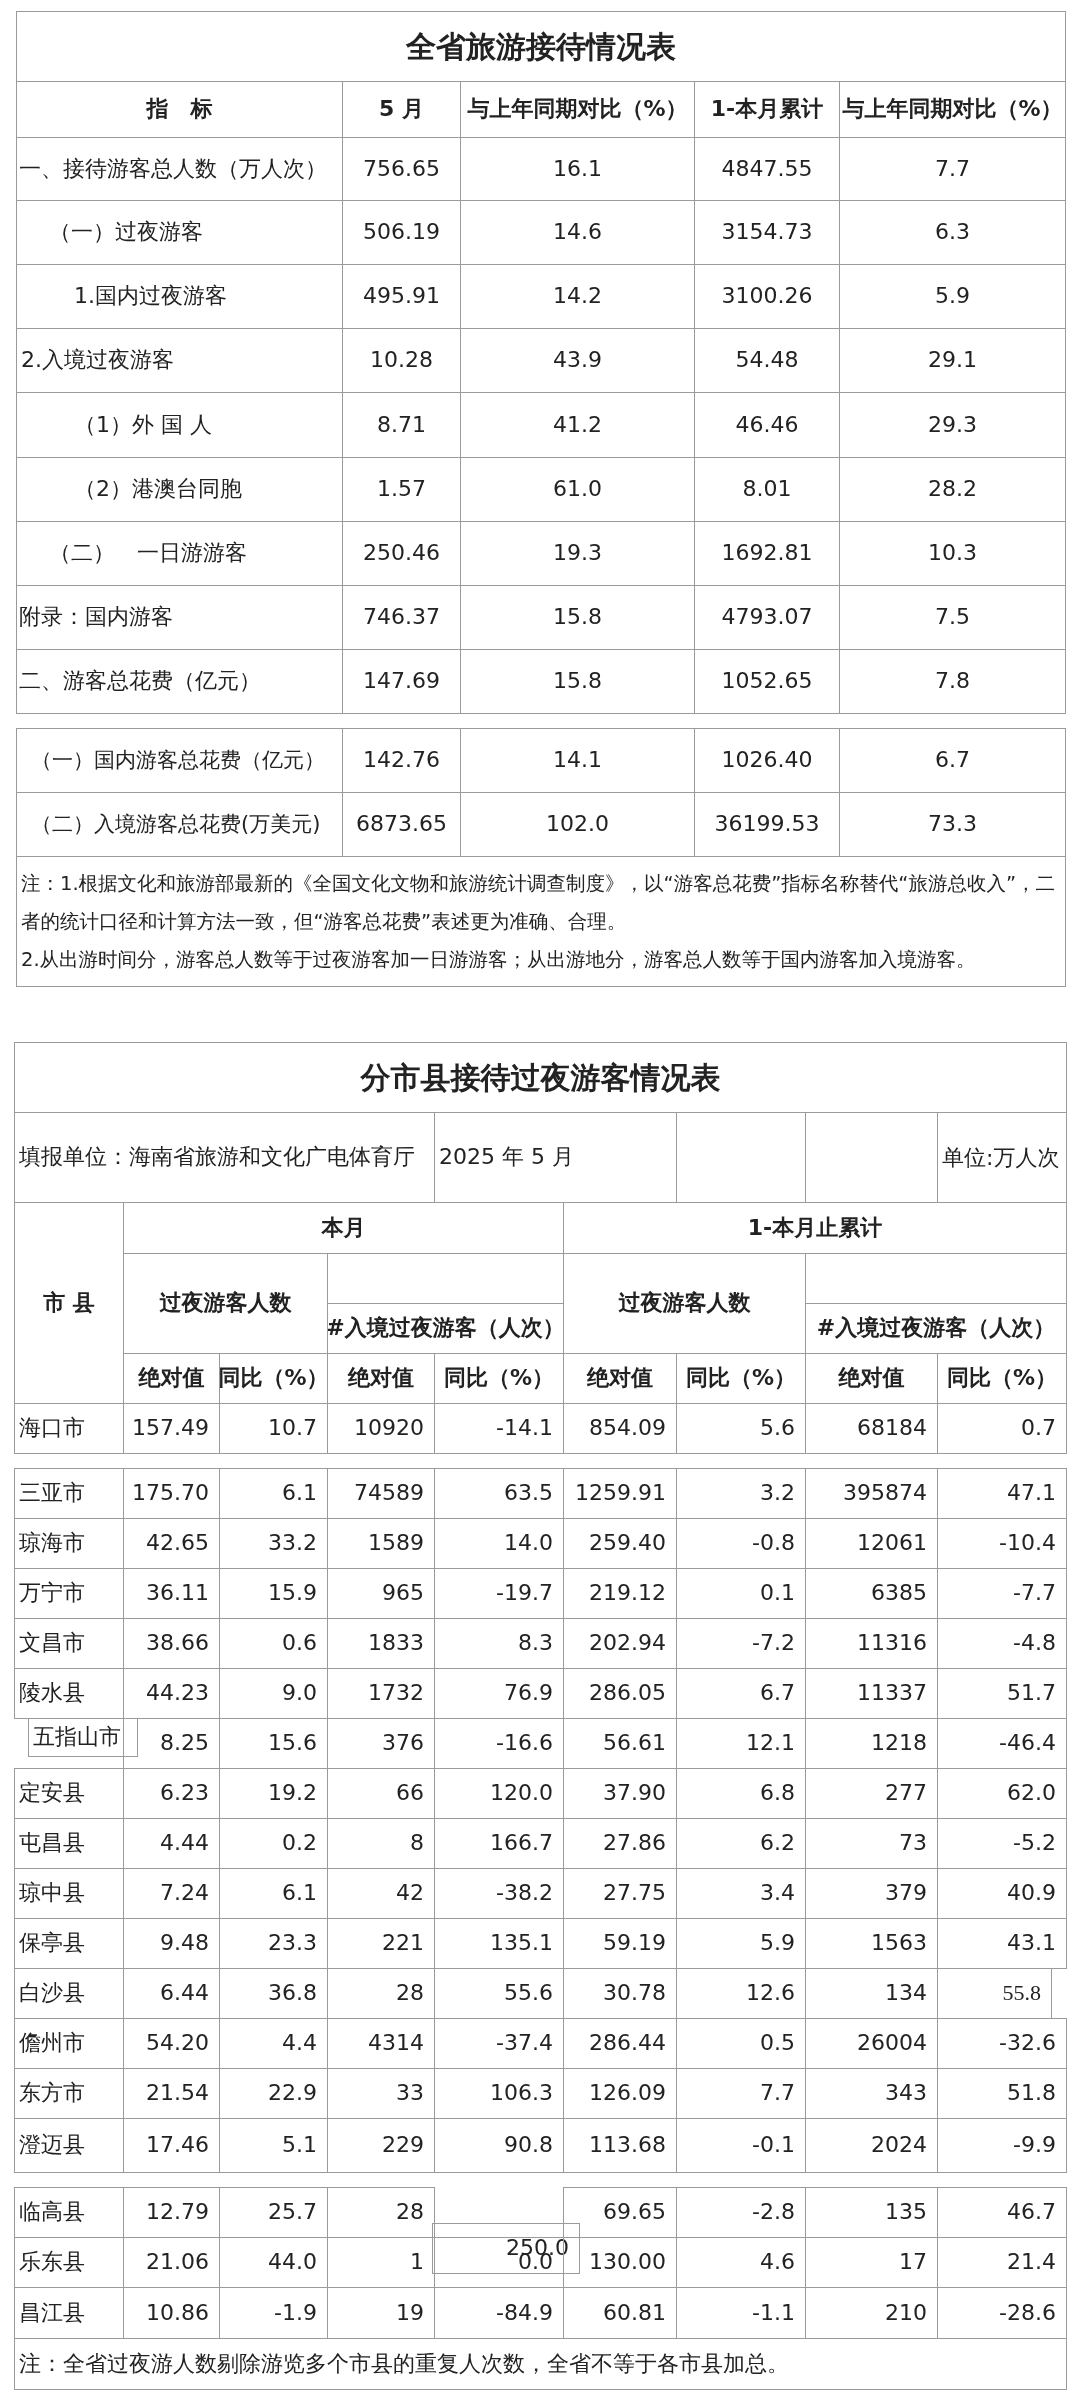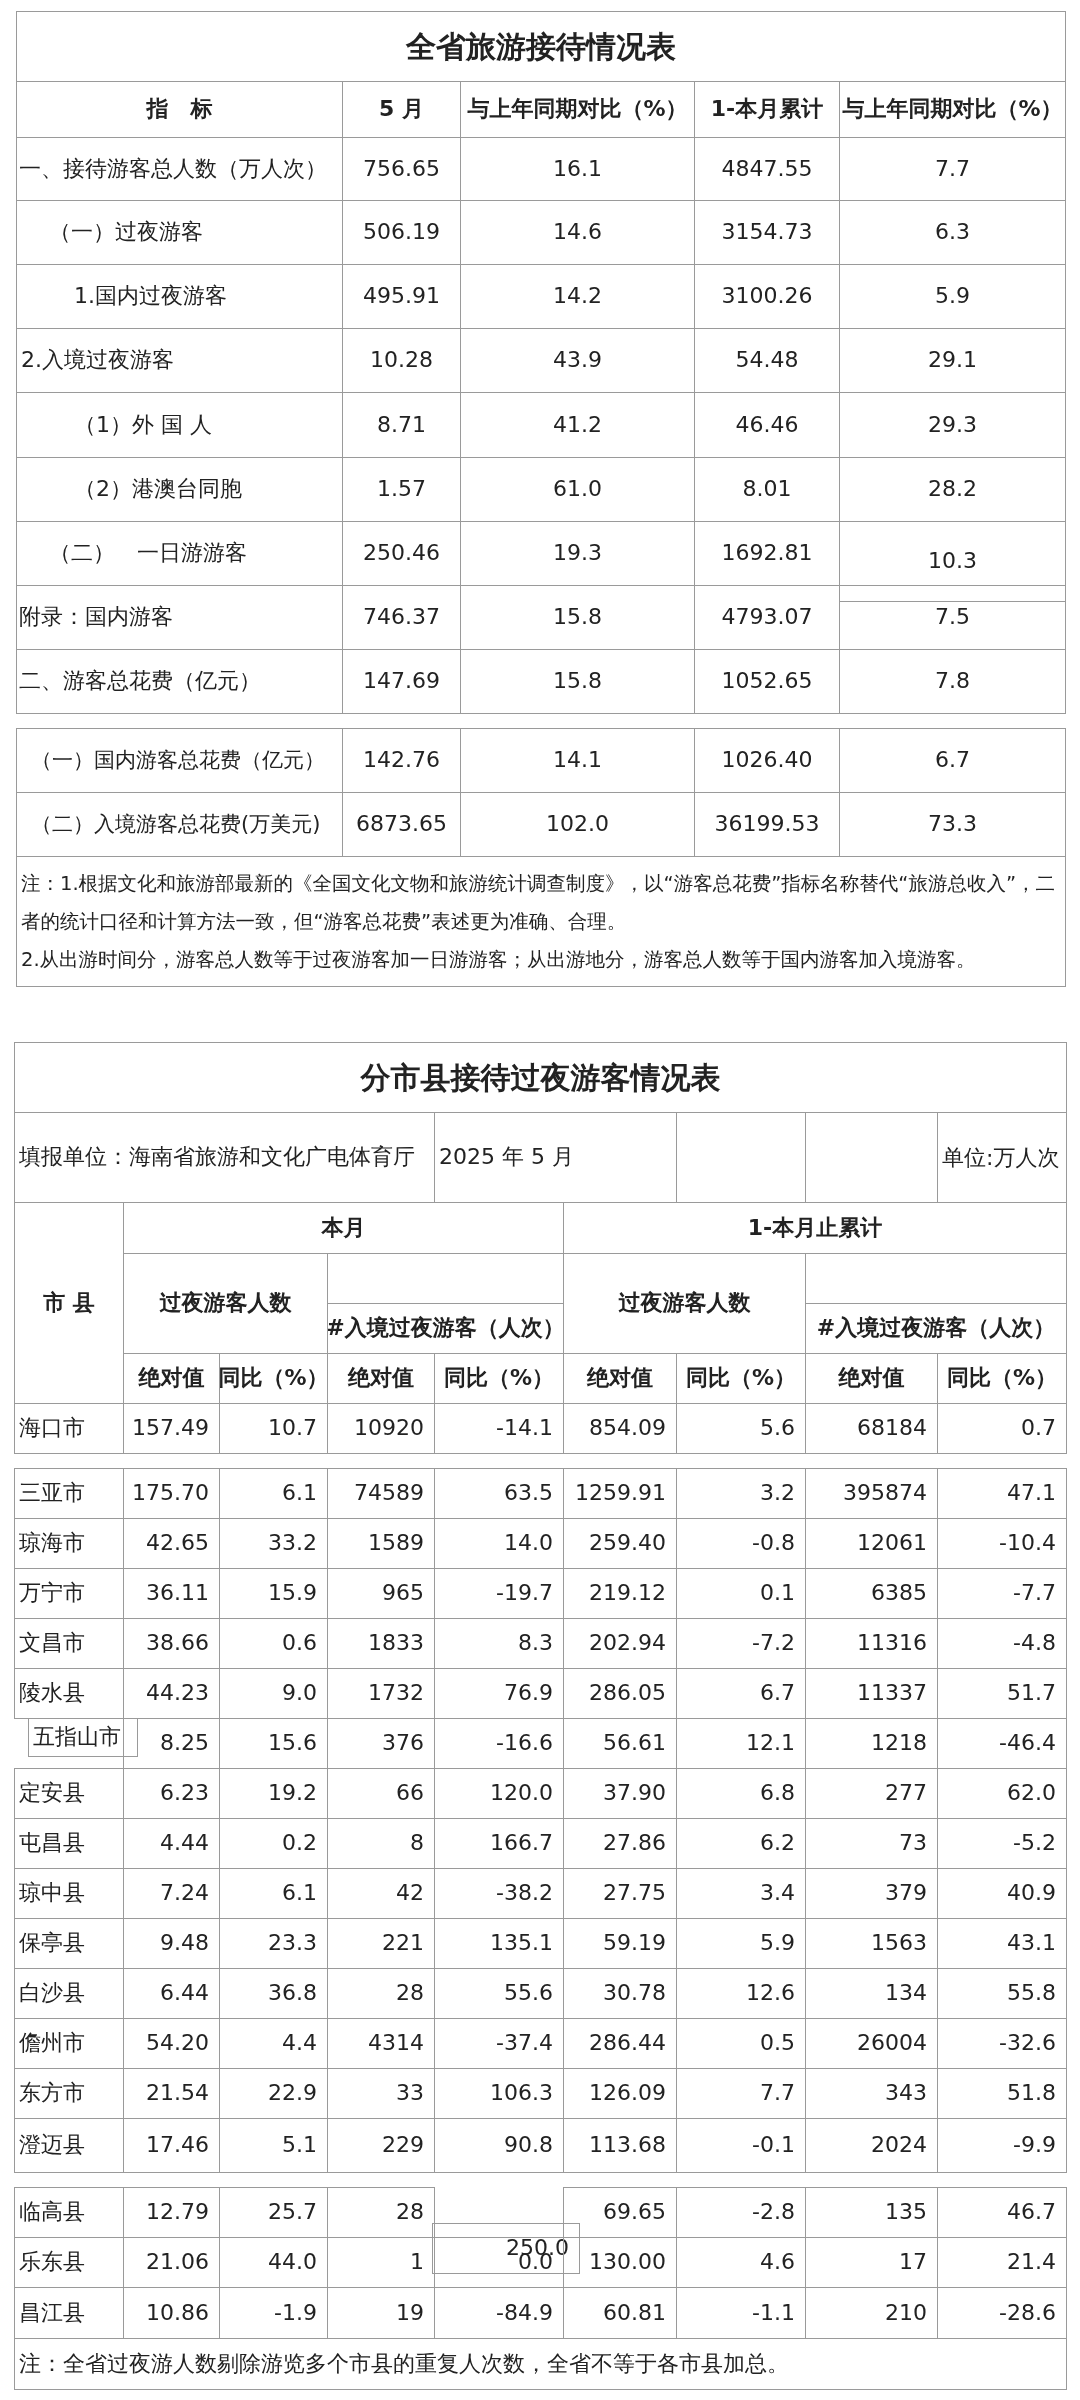--- a/index.html
+++ b/index.html
@@ -51,21 +51,21 @@
     <div class="cell c" style="left: 839px; top: 392px; width: 227px; height: 66px;">29.3</div>
     <div class="cell l" style="left: 16px; top: 457px; width: 327px; height: 65px; padding-left: 57px;">（2）港澳台同胞</div>
     <div class="cell c" style="left: 342px; top: 457px; width: 119px; height: 65px;">1.57</div>
     <div class="cell c" style="left: 460px; top: 457px; width: 235px; height: 65px;">61.0</div>
     <div class="cell c" style="left: 694px; top: 457px; width: 146px; height: 65px;">8.01</div>
     <div class="cell c" style="left: 839px; top: 457px; width: 227px; height: 65px;">28.2</div>
     <div class="cell l" style="left: 16px; top: 521px; width: 327px; height: 65px; padding-left: 32px;">（二）　一日游游客</div>
     <div class="cell c" style="left: 342px; top: 521px; width: 119px; height: 65px;">250.46</div>
     <div class="cell c" style="left: 460px; top: 521px; width: 235px; height: 65px;">19.3</div>
     <div class="cell c" style="left: 694px; top: 521px; width: 146px; height: 65px;">1692.81</div>
-    <div class="cell c" style="left: 839px; top: 521px; width: 227px; height: 81px;">10.3</div>
+    <div class="cell c" style="left: 839px; top: 521px; width: 227px; height: 65px;">10.3</div>
     <div class="cell l" style="left: 16px; top: 585px; width: 327px; height: 65px; padding-left: 2px;">附录：国内游客</div>
     <div class="cell c" style="left: 342px; top: 585px; width: 119px; height: 65px;">746.37</div>
     <div class="cell c" style="left: 460px; top: 585px; width: 235px; height: 65px;">15.8</div>
     <div class="cell c" style="left: 694px; top: 585px; width: 146px; height: 65px;">4793.07</div>
     <div class="cell c" style="left: 839px; top: 585px; width: 227px; height: 65px;">7.5</div>
     <div class="cell l" style="left: 16px; top: 649px; width: 327px; height: 65px; padding-left: 2px;">二、游客总花费（亿元）</div>
     <div class="cell c" style="left: 342px; top: 649px; width: 119px; height: 65px;">147.69</div>
     <div class="cell c" style="left: 460px; top: 649px; width: 235px; height: 65px;">15.8</div>
     <div class="cell c" style="left: 694px; top: 649px; width: 146px; height: 65px;">1052.65</div>
     <div class="cell c" style="left: 839px; top: 649px; width: 227px; height: 65px;">7.8</div>
@@ -206,21 +206,21 @@
     <div class="cell r" style="left: 805px; top: 1918px; width: 133px; height: 51px;">1563</div>
     <div class="cell r" style="left: 937px; top: 1918px; width: 130px; height: 51px;">43.1</div>
     <div class="cell l" style="left: 14px; top: 1968px; width: 110px; height: 51px;">白沙县</div>
     <div class="cell r" style="left: 123px; top: 1968px; width: 97px; height: 51px;">6.44</div>
     <div class="cell r" style="left: 219px; top: 1968px; width: 109px; height: 51px;">36.8</div>
     <div class="cell r" style="left: 327px; top: 1968px; width: 108px; height: 51px;">28</div>
     <div class="cell r" style="left: 434px; top: 1968px; width: 130px; height: 51px;">55.6</div>
     <div class="cell r" style="left: 563px; top: 1968px; width: 114px; height: 51px;">30.78</div>
     <div class="cell r" style="left: 676px; top: 1968px; width: 130px; height: 51px;">12.6</div>
     <div class="cell r" style="left: 805px; top: 1968px; width: 133px; height: 51px;">134</div>
-    <div class="cell r" style="left: 937px; top: 1968px; width: 130px; height: 51px;">55.8</div>
+    <div class="cell r" style="left: 937px; top: 1968px; width: 115px; height: 51px; font-family: Liberation Serif, serif;">55.8</div>
     <div class="cell l" style="left: 14px; top: 2018px; width: 110px; height: 51px;">儋州市</div>
     <div class="cell r" style="left: 123px; top: 2018px; width: 97px; height: 51px;">54.20</div>
     <div class="cell r" style="left: 219px; top: 2018px; width: 109px; height: 51px;">4.4</div>
     <div class="cell r" style="left: 327px; top: 2018px; width: 108px; height: 51px;">4314</div>
     <div class="cell r" style="left: 434px; top: 2018px; width: 130px; height: 51px;">-37.4</div>
     <div class="cell r" style="left: 563px; top: 2018px; width: 114px; height: 51px;">286.44</div>
     <div class="cell r" style="left: 676px; top: 2018px; width: 130px; height: 51px;">0.5</div>
     <div class="cell r" style="left: 805px; top: 2018px; width: 133px; height: 51px;">26004</div>
     <div class="cell r" style="left: 937px; top: 2018px; width: 130px; height: 51px;">-32.6</div>
     <div class="cell l" style="left: 14px; top: 2068px; width: 110px; height: 51px;">东方市</div>

